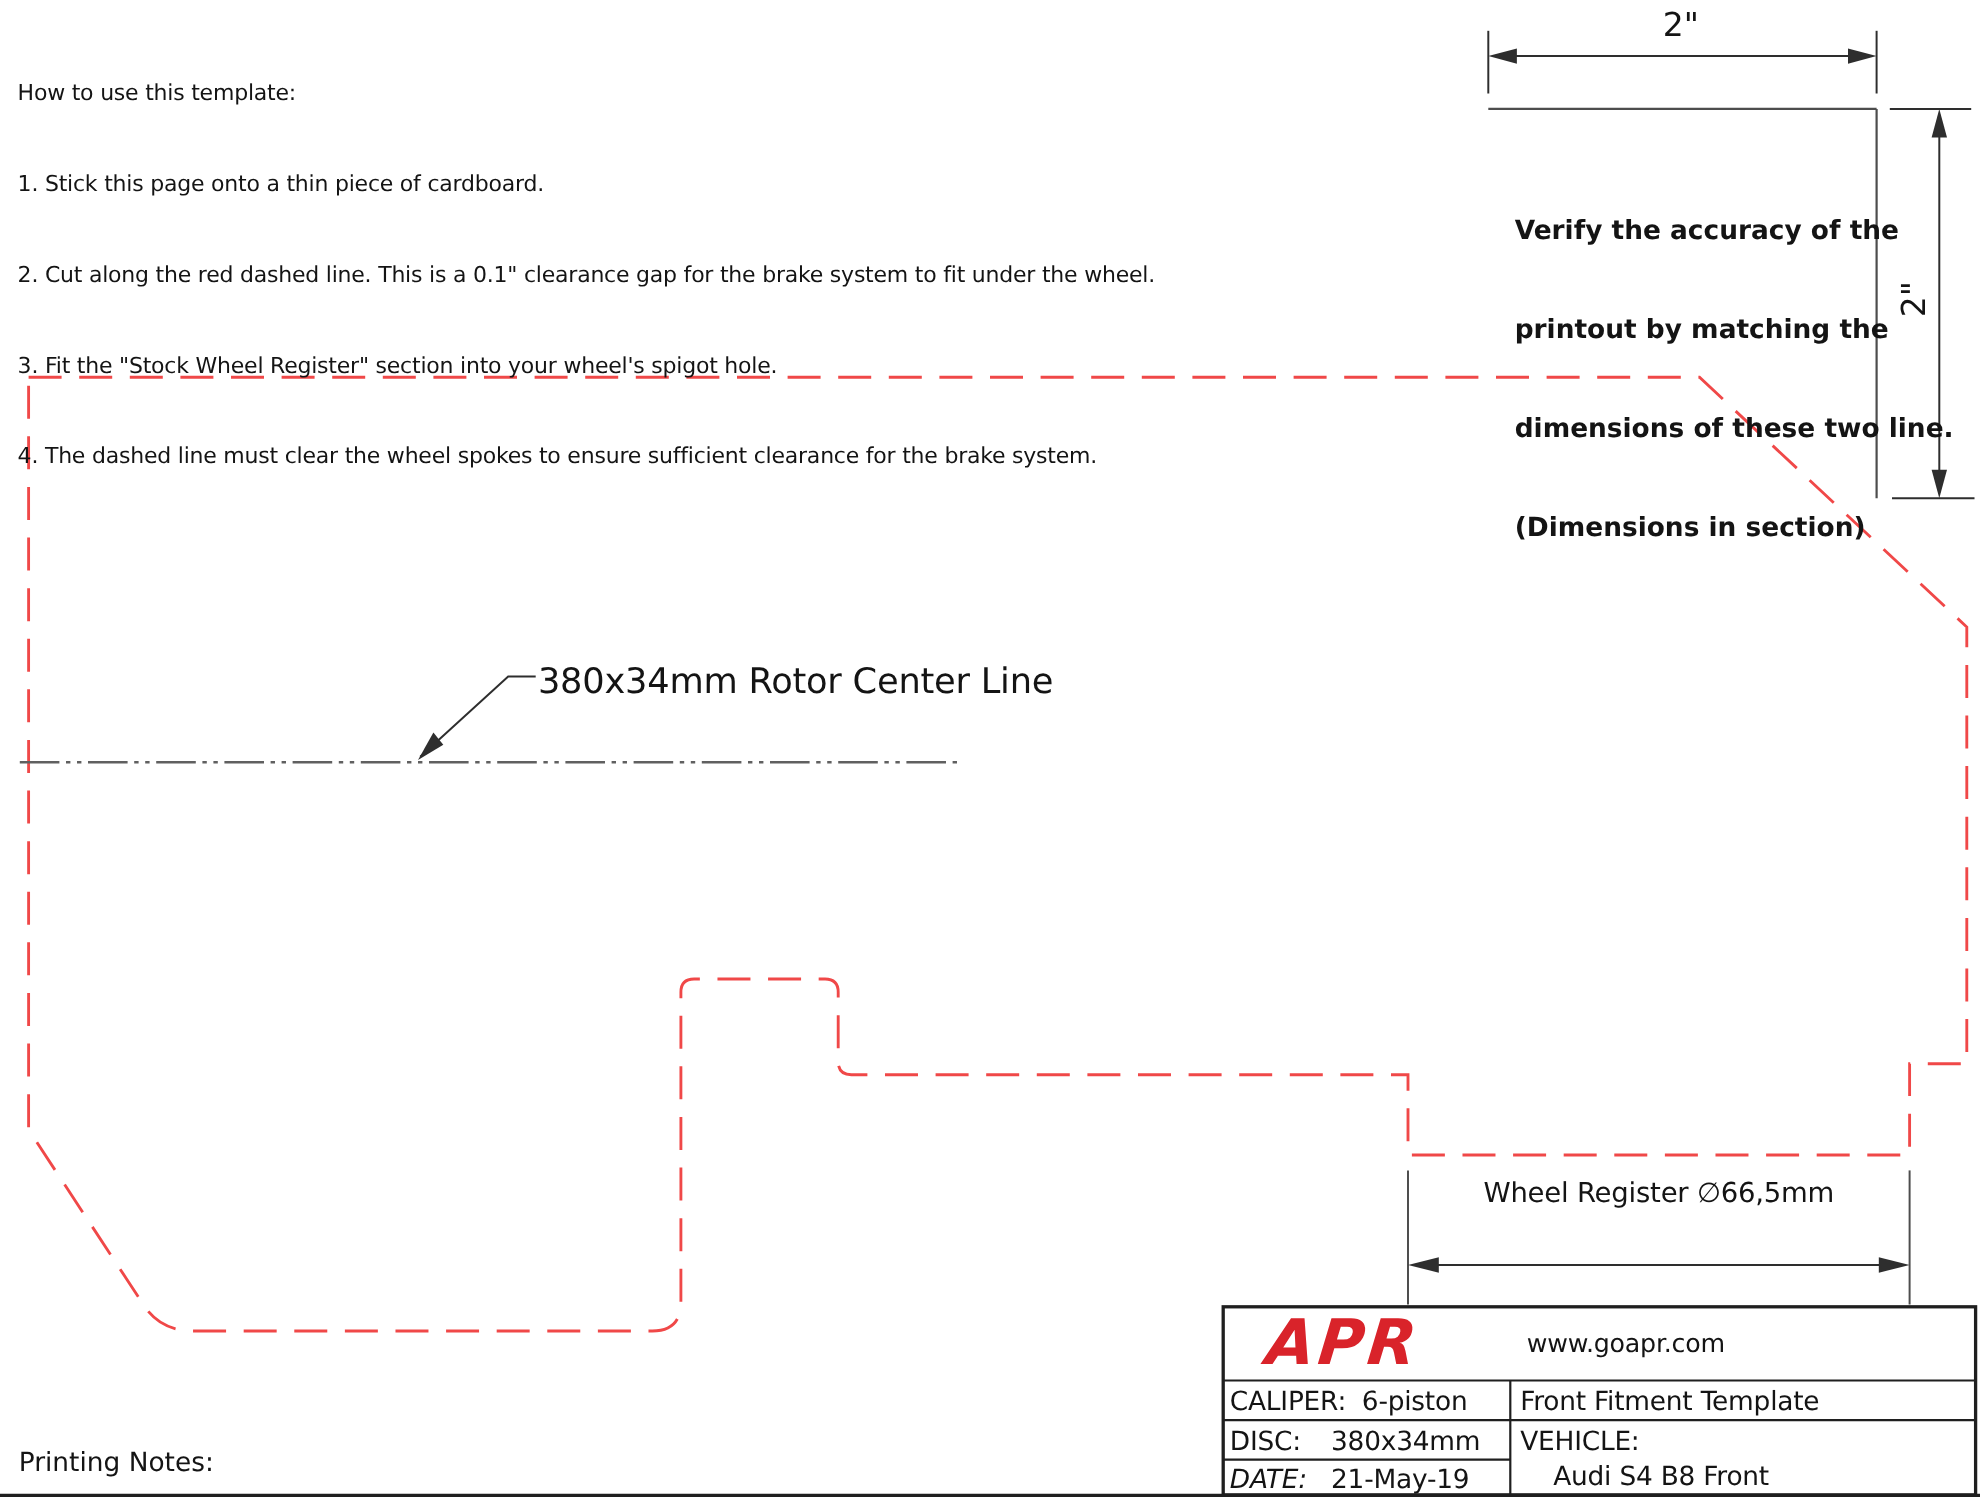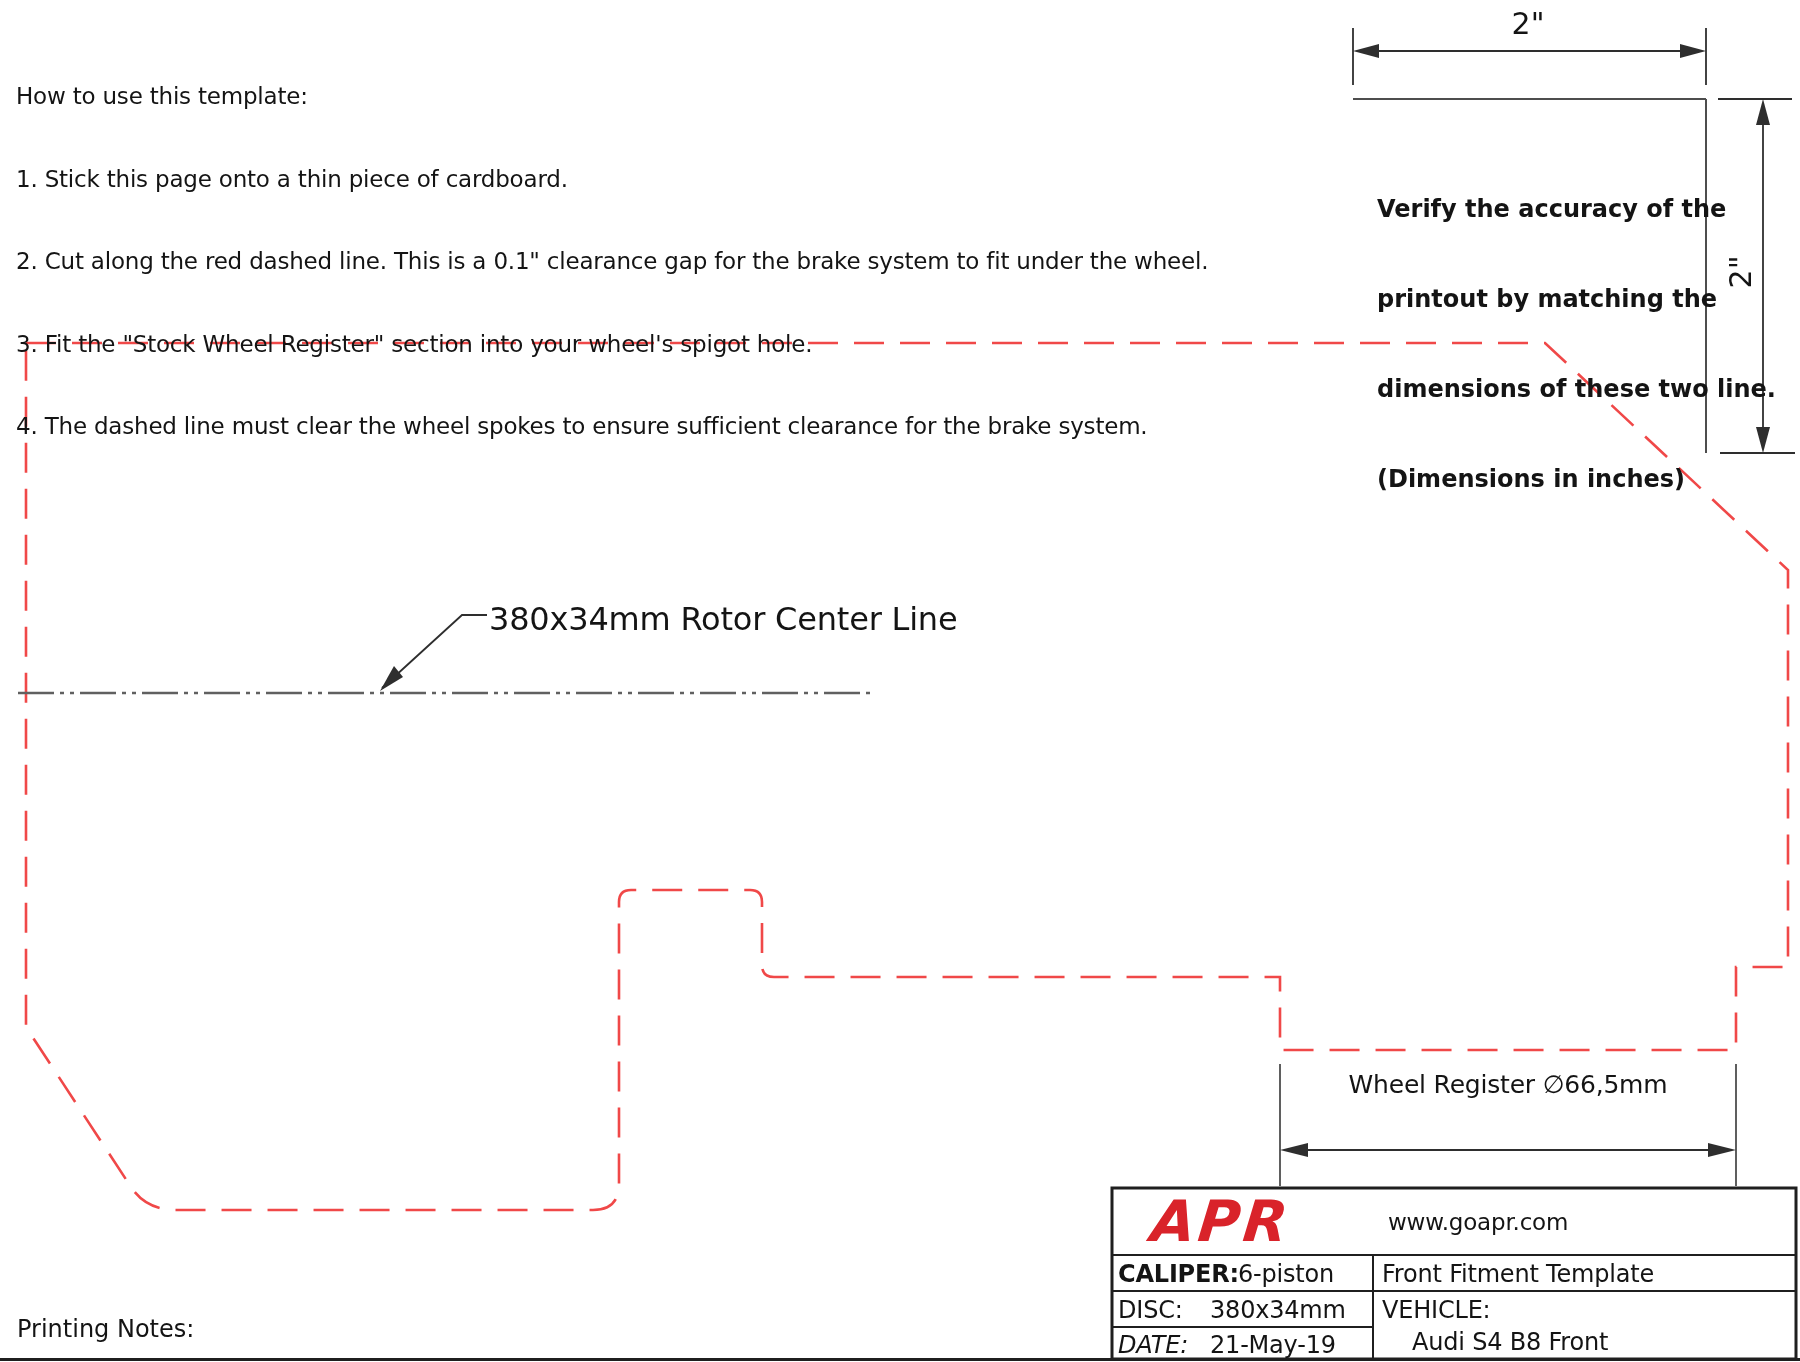--- a/index.html
+++ b/index.html
@@ -6,21 +6,21 @@
   .page{
     position:relative;
     width:1800px;height:1362px;
     background:#ffffff;
     font-family:"DejaVu Sans","Liberation Sans",sans-serif;
     color:#141414;
     overflow:hidden;
   }
   svg.draw{position:absolute;left:0;top:0;}
   .txt{position:absolute;white-space:pre;}
-  .instructions{left:16px;top:28px;font-size:23px;line-height:27.5px;letter-spacing:-0.2px;}
+  .instructions{left:16px;top:16px;font-size:20px;line-height:27.5px;letter-spacing:-0.2px;}
   .verify{left:1377px;top:134px;font-size:24px;line-height:30px;width:350px;font-weight:bold;}
   .dim-h-label{left:1468px;top:6px;width:120px;text-align:center;font-size:30px;}
   .dim-v-label{left:1723px;top:250px;width:44px;height:44px;text-align:center;font-size:30px;
     transform:rotate(-90deg);}
   .rotor-label{left:489px;top:600px;font-size:32px;letter-spacing:-0.2px;}
   .register-label{left:1308px;top:1070px;width:400px;text-align:center;font-size:25px;letter-spacing:-0.2px;}
   .printing-notes{left:17px;top:1258px;font-size:24px;line-height:28.5px;}
   .tb-text{position:absolute;font-size:24px;letter-spacing:-0.2px;}
   .logo{
     position:absolute;left:1126px;top:1190px;width:190px;height:62px;
@@ -93,42 +93,42 @@
     <div>1. Stick this page onto a thin piece of cardboard.</div>
     <div>2. Cut along the red dashed line. This is a 0.1" clearance gap for the brake system to fit under the wheel.</div>
     <div>3. Fit the "Stock Wheel Register" section into your wheel's spigot hole.</div>
     <div>4. The dashed line must clear the wheel spokes to ensure sufficient clearance for the brake system.</div>
   </div>
 
   <div class="txt verify">
     <div>Verify the accuracy of the</div>
     <div>printout by matching the</div>
     <div>dimensions of these two line.</div>
-    <div>(Dimensions in inches)</div>
+    <div>(Dimensions in section)</div>
   </div>
 
   <div class="txt dim-h-label">2"</div>
 
   <div class="txt dim-v-label">2"</div>
 
   <div class="txt rotor-label">380x34mm Rotor Center Line</div>
 
   <div class="txt register-label">Wheel Register ∅66,5mm</div>
 
   <div class="txt printing-notes">
     <div>Printing Notes:</div>
     
     
   </div>
 
   <div>
     <div class="logo" style="color:#d9232a;">APR</div>
     <div class="tb-text" style="left:1388px;top:1209px;font-size:23px;">www.goapr.com</div>
 
-    <div class="tb-text" style="left:1118px;top:1260px;font-weight:bold;">CALIPER:</div>
+    <div class="tb-text" style="left:1118px;top:1260px;">CALIPER:</div>
     <div class="tb-text" style="left:1238px;top:1260px;">6-piston</div>
 
     <div class="tb-text" style="left:1118px;top:1296px;">DISC:</div>
     <div class="tb-text" style="left:1210px;top:1296px;">380x34mm</div>
 
     <div class="tb-text" style="left:1118px;top:1331px;font-style:italic;">DATE:</div>
     <div class="tb-text" style="left:1210px;top:1331px;">21-May-19</div>
 
     <div class="tb-text" style="left:1382px;top:1260px;">Front Fitment Template</div>
     <div class="tb-text" style="left:1382px;top:1296px;">VEHICLE:</div>

